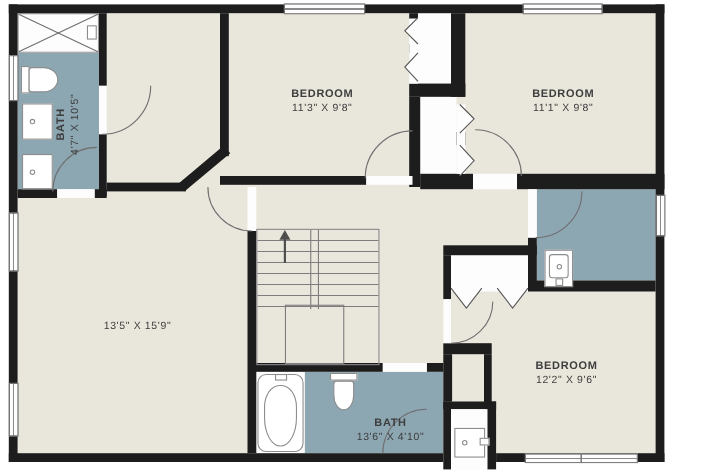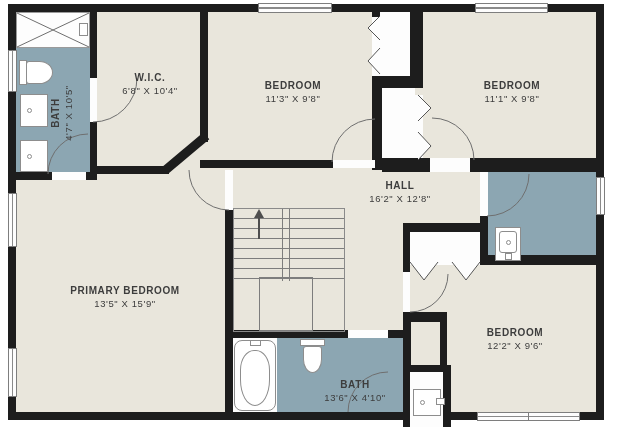--- a/index.html
+++ b/index.html
@@ -156,38 +156,29 @@
       <polyline points="418,132 431,146 418,160"></polyline>
       <polyline points="410,262 424,280 438,262"></polyline>
       <polyline points="452,262 466,280 480,262"></polyline>
     </g>
   </svg>
 
   <div class="label rot" style="left:62px;top:113px;">
     <div>BATH</div>
     <div class="dims">4'7" X 10'5"</div>
   </div>
-  <div class="label" style="left:150px;top:84px;">
-    <div>W.I.C.</div>
-    <div class="dims">6'8" X 10'4"</div>
-  </div>
   <div class="label" style="left:293px;top:92px;">
     <div>BEDROOM</div>
     <div class="dims">11'3" X 9'8"</div>
   </div>
   <div class="label" style="left:512px;top:92px;">
     <div>BEDROOM</div>
     <div class="dims">11'1" X 9'8"</div>
   </div>
-  <div class="label" style="left:400px;top:192px;">
-    <div>HALL</div>
-    <div class="dims">16'2" X 12'8"</div>
-  </div>
   <div class="label" style="left:125px;top:297px;">
-    <div>PRIMARY BEDROOM</div>
     <div class="dims">13'5" X 15'9"</div>
   </div>
   <div class="label" style="left:355px;top:391px;">
     <div>BATH</div>
     <div class="dims">13'6" X 4'10"</div>
   </div>
   <div class="label" style="left:515px;top:339px;">
     <div>BEDROOM</div>
     <div class="dims">12'2" X 9'6"</div>
   </div>

